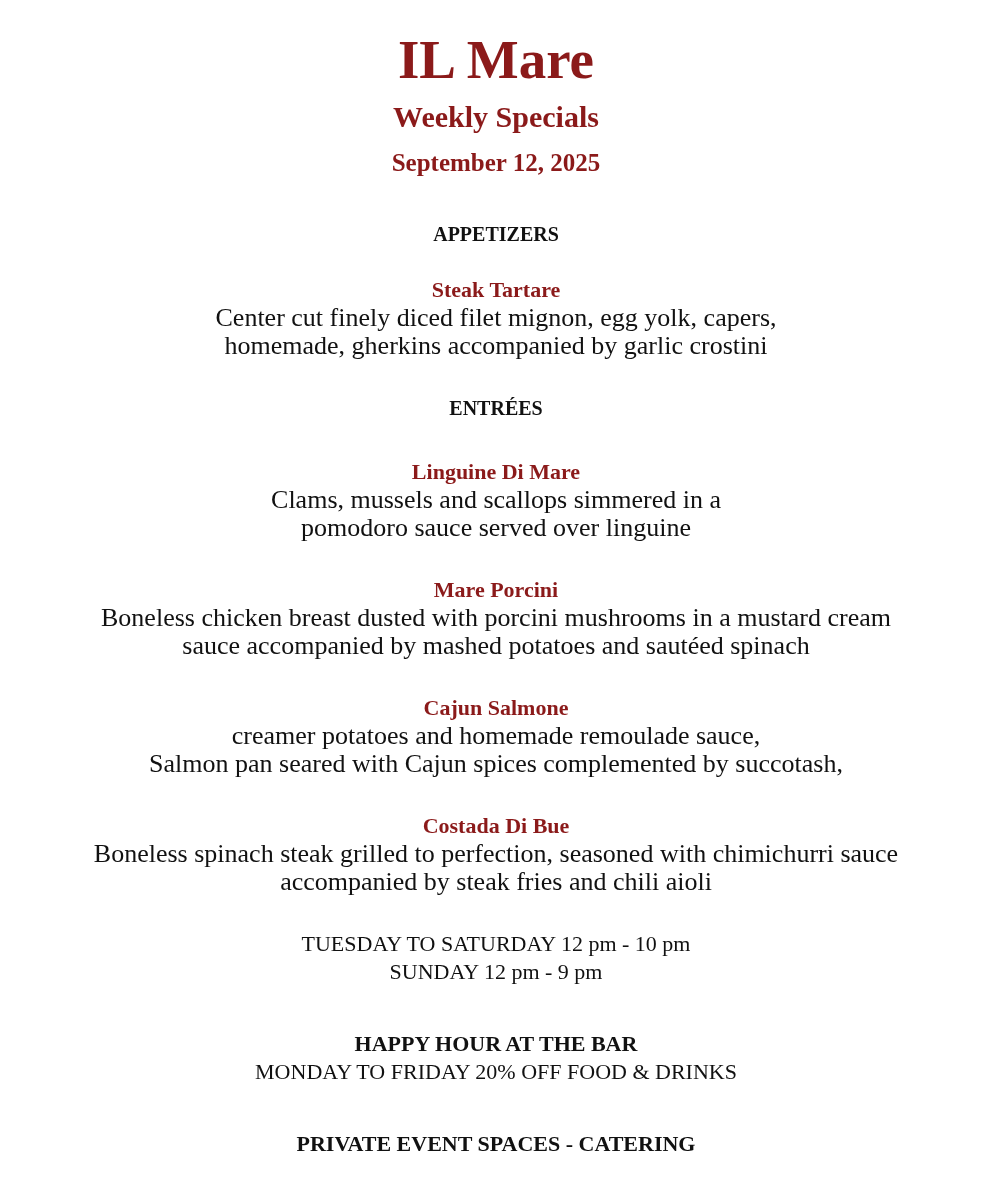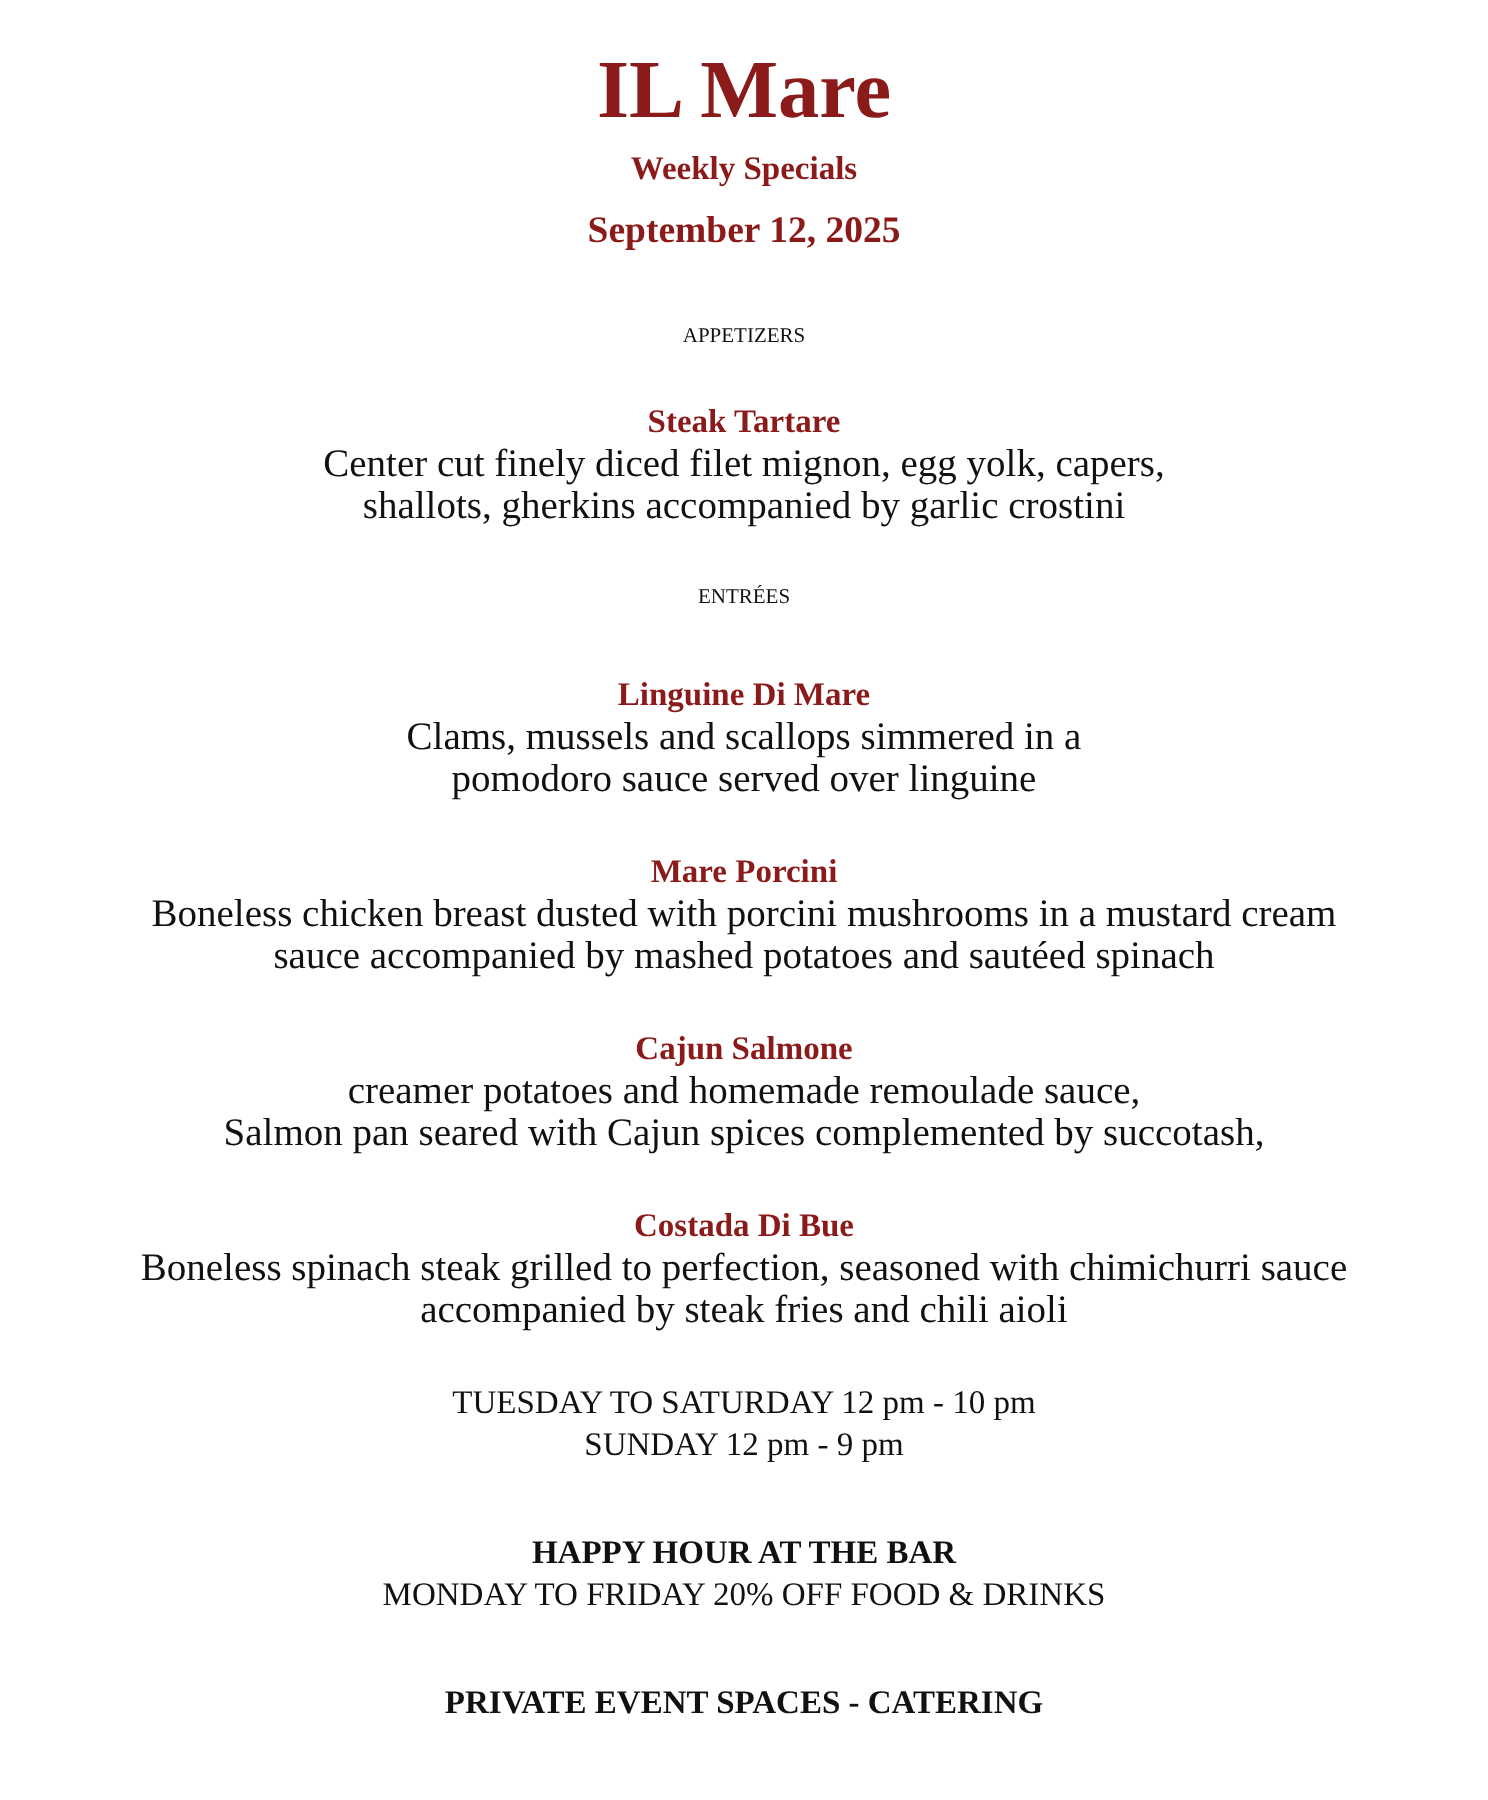--- a/index.html
+++ b/index.html
@@ -21,38 +21,38 @@
     text-align: center;
   }
   .restaurant-name {
     font-size: 55px;
     line-height: 1.15;
     font-weight: bold;
     color: var(--accent);
     margin: 0 0 8px 0;
   }
   .menu-subtitle {
-    font-size: 22px;
+    font-size: 30px;
     line-height: 1.2;
     font-weight: bold;
     color: var(--accent);
     margin: 0 0 4px 0;
   }
   .menu-date {
     font-size: 25px;
     line-height: 1.2;
     font-weight: bold;
     color: var(--accent);
     margin: 13px 0 42px 0;
     font-family: Liberation Serif, serif;
   }
   .section-heading {
-    font-size: 14px;
+    font-size: 20px;
     line-height: 28px;
-    font-weight: normal;
+    font-weight: bold;
     color: var(--ink);
     margin: 0 0 28px 0;
   }
   .section-heading.entrees {
     margin-bottom: 36px;
   }
   .menu-item {
     margin: 0 0 34px 0;
   }
   .item-name {
@@ -94,21 +94,21 @@
     <h2 class="menu-subtitle">Weekly Specials</h2>
     <div class="menu-date">September 12, 2025</div>
   </header>
 
   <section>
     <h3 class="section-heading">APPETIZERS</h3>
 
     <div class="menu-item">
       <div class="item-name">Steak Tartare</div>
       <div class="desc-line">Center cut finely diced filet mignon, egg yolk, capers,</div>
-      <div class="desc-line">shallots, gherkins accompanied by garlic crostini</div>
+      <div class="desc-line">homemade, gherkins accompanied by garlic crostini</div>
     </div>
   </section>
 
   <section>
     <h3 class="section-heading entrees">ENTRÉES</h3>
 
     <div class="menu-item">
       <div class="item-name">Linguine Di Mare</div>
       <div class="desc-line">Clams, mussels and scallops simmered in a</div>
       <div class="desc-line">pomodoro sauce served over linguine</div>

